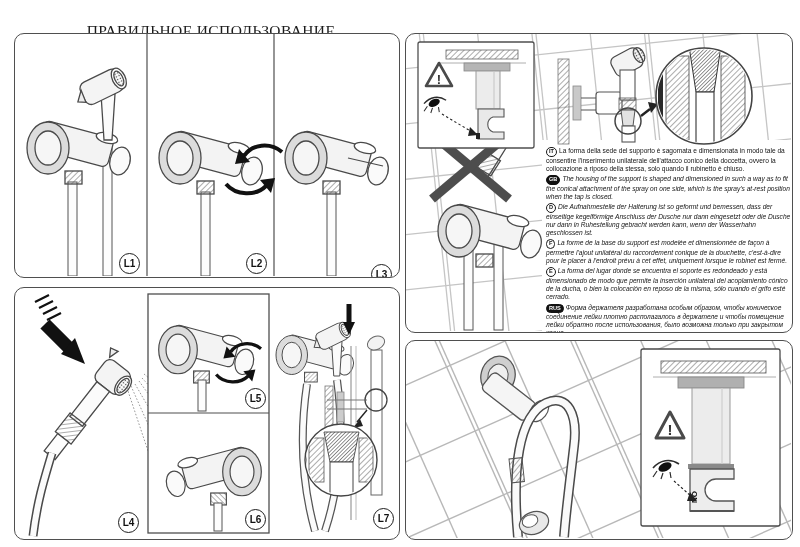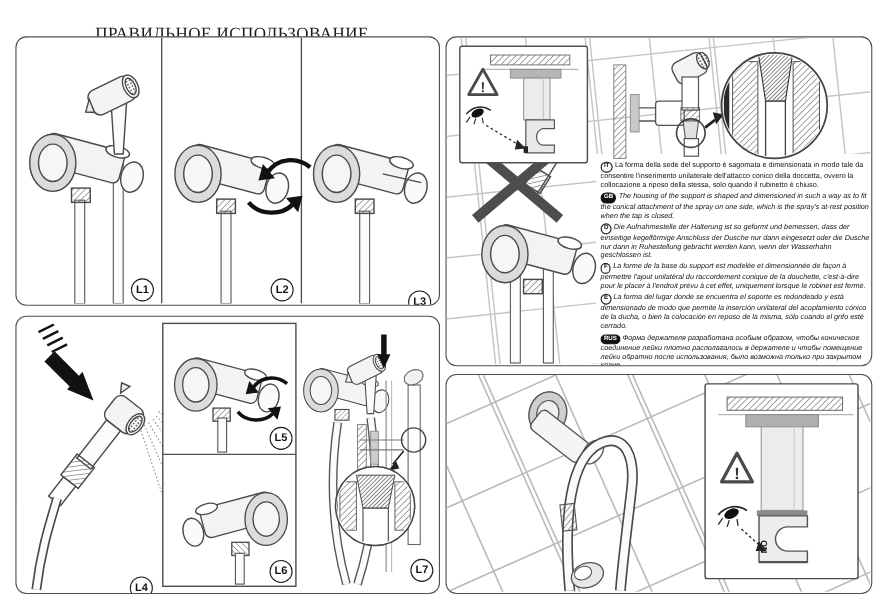--- a/index.html
+++ b/index.html
@@ -183,21 +183,21 @@
           <polygon points="309,144 344,144 338,174 315,174" fill="url(#hatchD)" stroke="#333" stroke-width="0.8"></polygon>
           <rect x="315" y="174" width="23" height="34" fill="#fff" stroke="#444" stroke-width="1"></rect>
         </g>
       </g>
       <defs>
           <clipPath id="clipL7">
             <circle cx="326" cy="172" r="34.5"></circle>
           </clipPath>
         </defs>
     </svg>
-    <div class="flabel" style="left:103px;top:236px">
+    <div class="flabel" style="left:103px;top:224px">
         <span>L4</span>
       </div>
     <div class="flabel" style="left:230px;top:100px">
         <span>L5</span>
       </div>
     <div class="flabel" style="left:230px;top:221px">
         <span>L6</span>
       </div>
     <div class="flabel" style="left:358px;top:220px">
         <span>L7</span>

